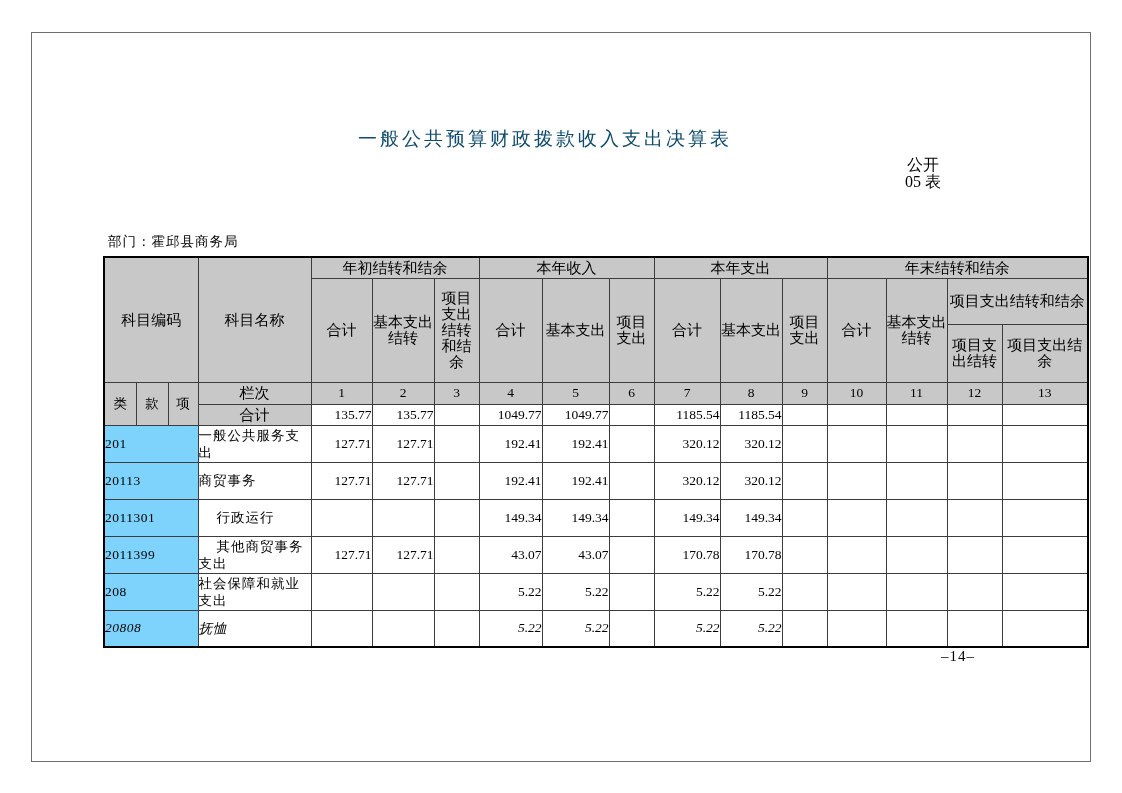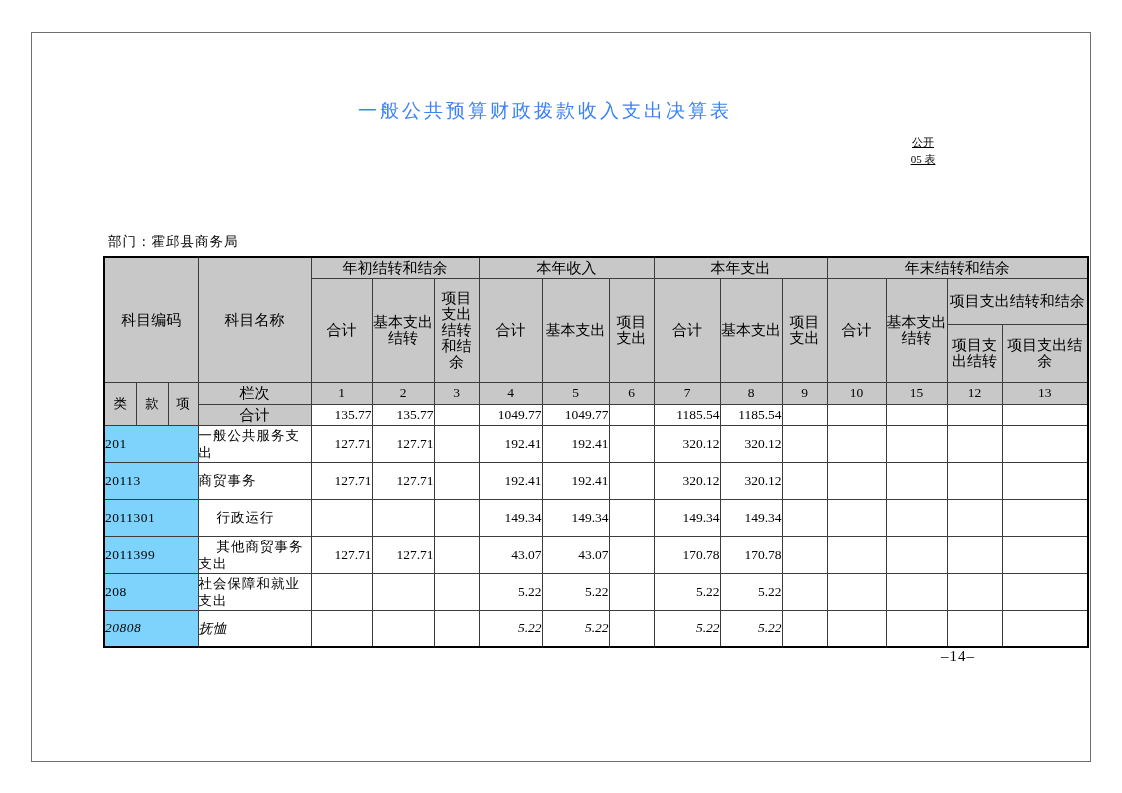--- a/index.html
+++ b/index.html
@@ -12,27 +12,27 @@
     position:relative;
     width:1122px;height:793px;
     background:#fff;overflow:hidden;
   }
   .page-border{
     position:absolute;left:31px;top:32px;
     width:1058px;height:728px;
     border:1px solid #6e6e6e;
   }
   .title{
-    position:absolute;left:0;top:98px;width:1090px;
+    position:absolute;left:0;top:126px;width:1090px;
     text-align:center;font-size:19px;letter-spacing:3px;
-    color:#3b82f6;
+    color:#0c4a6e;
   }
   .doc-label{
-    position:absolute;left:878px;top:134px;width:90px;
-    text-align:center;font-size:11px;line-height:17px;text-decoration:underline;
+    position:absolute;left:878px;top:156px;width:90px;
+    text-align:center;font-size:16px;line-height:17px;
   }
   .dept{
     position:absolute;left:108px;top:233px;
     font-size:13.5px;letter-spacing:1px;
   }
   .unit{
     position:absolute;left:948px;top:212px;width:124px;
     text-align:right;font-size:13px;line-height:17.5px;
   }
   table.fin{
@@ -152,21 +152,21 @@
         <td class="colnum">1</td>
         <td class="colnum">2</td>
         <td class="colnum">3</td>
         <td class="colnum">4</td>
         <td class="colnum">5</td>
         <td class="colnum">6</td>
         <td class="colnum">7</td>
         <td class="colnum">8</td>
         <td class="colnum">9</td>
         <td class="colnum">10</td>
-        <td class="colnum">15</td>
+        <td class="colnum">11</td>
         <td class="colnum">12</td>
         <td class="colnum">13</td>
       </tr>
       <tr class="rh5 total-sep">
         <th class="hdr">合计</th>
         <td class="num bold">135.77</td>
         <td class="num bold">135.77</td>
         <td class="num bold"></td>
         <td class="num bold">1049.77</td>
         <td class="num bold">1049.77</td>

